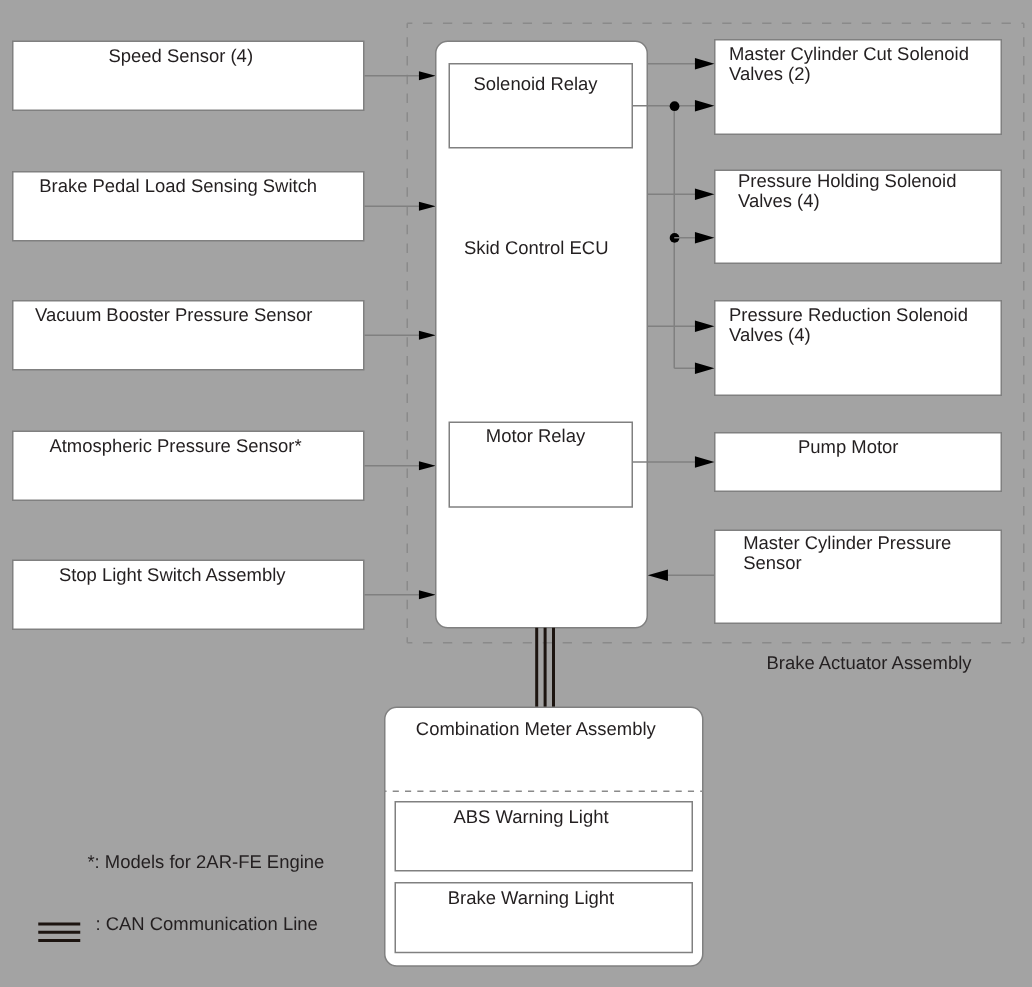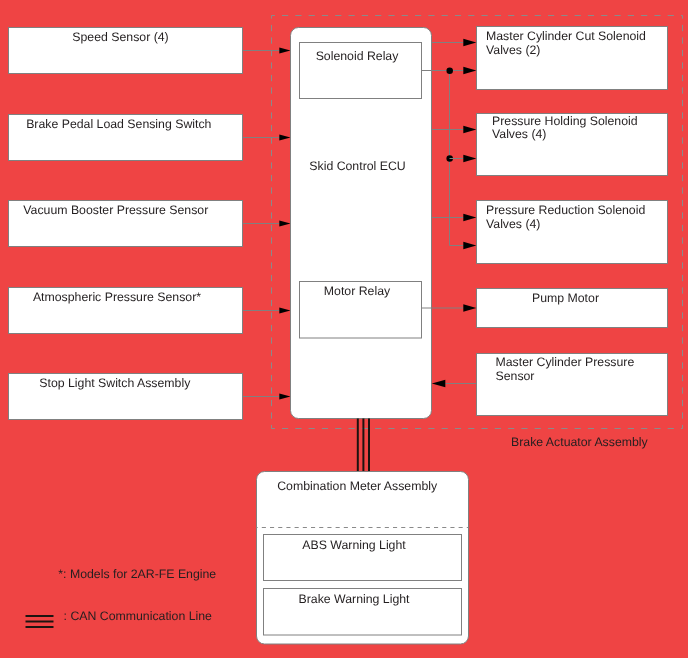--- a/index.html
+++ b/index.html
@@ -1,19 +1,19 @@
 <!DOCTYPE html>
 <html><head>
 <meta charset="utf-8">
 <title>Brake Control System Diagram</title>
 <style>
   html,body{margin:0;padding:0;background:#ffffff;}
   body{width:688px;height:658px;overflow:hidden;
        font-family:"Liberation Sans",sans-serif;color:#000;}
-  #stage{position:relative;width:688px;height:658px;background:#ef4444;}
+  #stage{position:relative;width:688px;height:658px;background:#a3a3a3;}
   svg{position:absolute;left:0;top:0;display:block;}
   .bx{fill:#ffffff;stroke:#808080;stroke-width:1;}
   .dash{fill:none;stroke:#8a8a8a;stroke-width:1;stroke-dasharray:6.2 7.1;stroke-dashoffset:2.8;}
   .dashv{fill:none;stroke:#8a8a8a;stroke-width:1;stroke-dasharray:6.3 6.2;stroke-dashoffset:3.1;}
   .dash2{fill:none;stroke:#8a8a8a;stroke-width:1;stroke-dasharray:4.1 4.1;stroke-dashoffset:2.9;}
   .ln{stroke:#808080;stroke-width:1;fill:none;}
   .ah{fill:#000000;stroke:none;}
   .dot{fill:#000000;stroke:none;}
   .can{stroke:#1c1410;stroke-width:2;fill:none;}
   text{font-family:"Liberation Sans",sans-serif;font-size:12.3px;fill:#231f20;

